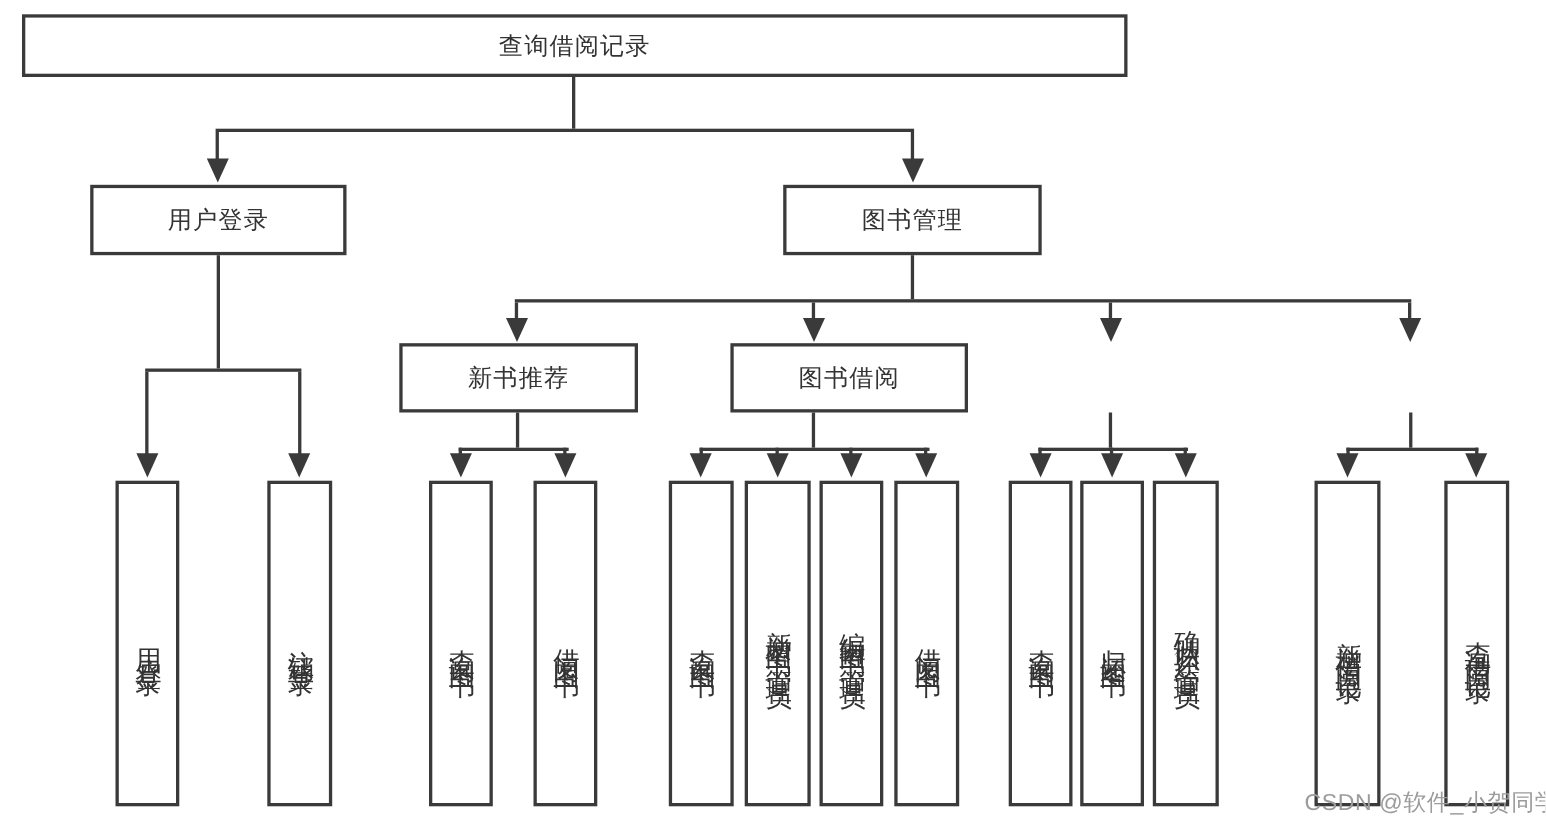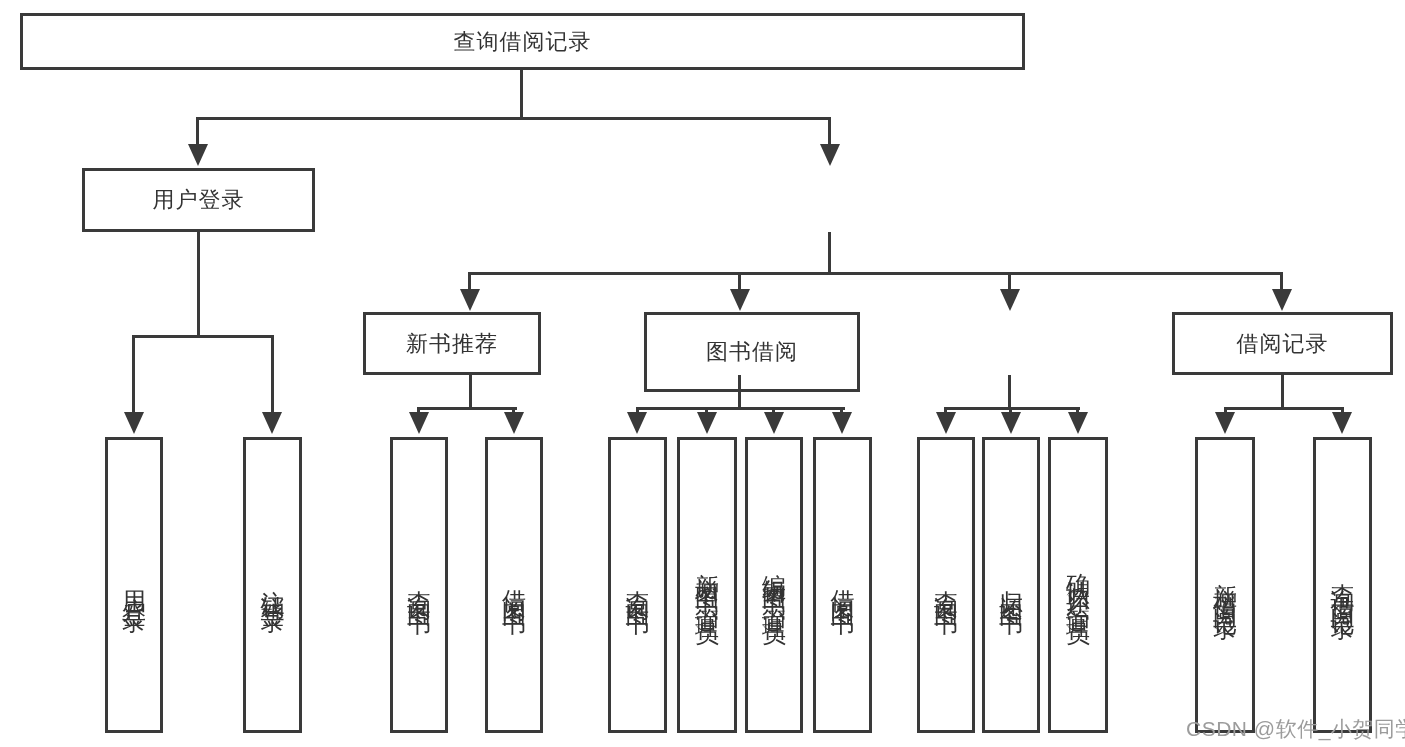--- a/index.html
+++ b/index.html
@@ -40,42 +40,42 @@
   <div class="node" style="left:20px;top:13px;width:1005px;height:57px">查询借阅记录</div>
 
   <div class="ln" style="left:520px;top:70px;width:3px;height:47px"></div>
   <div class="ln" style="left:196px;top:117px;width:635px;height:3px"></div>
   <div class="ln" style="left:196px;top:120px;width:3px;height:28px"></div>
   <div class="ln" style="left:828px;top:120px;width:3px;height:28px"></div>
   <div class="ar" style="left:188px;top:144px"></div>
   <div class="ar" style="left:820px;top:144px"></div>
 
   <div class="node" style="left:82px;top:168px;width:233px;height:64px">用户登录</div>
+  <div class="node" style="left:712px;top:168px;width:235px;height:64px">图书管理</div>
 
   <div class="ln" style="left:197px;top:232px;width:3px;height:103px"></div>
   <div class="ln" style="left:132px;top:335px;width:142px;height:3px"></div>
   <div class="ln" style="left:132px;top:338px;width:3px;height:78px"></div>
   <div class="ln" style="left:271px;top:338px;width:3px;height:78px"></div>
   <div class="ar" style="left:124px;top:412px"></div>
   <div class="ar" style="left:262px;top:412px"></div>
 
   <div class="ln" style="left:828px;top:232px;width:3px;height:40px"></div>
   <div class="ln" style="left:468px;top:272px;width:815px;height:3px"></div>
   <div class="ln" style="left:468px;top:275px;width:3px;height:15px"></div>
   <div class="ln" style="left:738px;top:275px;width:3px;height:15px"></div>
   <div class="ln" style="left:1008px;top:275px;width:3px;height:15px"></div>
   <div class="ln" style="left:1280px;top:275px;width:3px;height:15px"></div>
   <div class="ar" style="left:460px;top:289px"></div>
   <div class="ar" style="left:730px;top:289px"></div>
   <div class="ar" style="left:1000px;top:289px"></div>
   <div class="ar" style="left:1272px;top:289px"></div>
 
-  <div class="node" style="left:363px;top:312px;width:178px;height:63px">新书推荐</div>
-  <div class="node" style="left:644px;top:312px;width:216px;height:80px">图书借阅</div>
-  <div class="node" style="left:1172px;top:312px;width:221px;height:63px">借阅记录</div>
+  <div class="node" style="left:363px;top:312px;width:217px;height:63px">新书推荐</div>
+  <div class="node" style="left:664px;top:312px;width:216px;height:63px">图书借阅</div>
 
   <div class="ln" style="left:469px;top:375px;width:3px;height:32px"></div>
   <div class="ln" style="left:417px;top:407px;width:100px;height:3px"></div>
   <div class="ln" style="left:417px;top:407px;width:3px;height:8px"></div>
   <div class="ln" style="left:512px;top:407px;width:3px;height:8px"></div>
   <div class="ar" style="left:409px;top:412px"></div>
   <div class="ar" style="left:504px;top:412px"></div>
 
   <div class="ln" style="left:738px;top:375px;width:3px;height:32px"></div>
   <div class="ln" style="left:636px;top:407px;width:209px;height:3px"></div>

